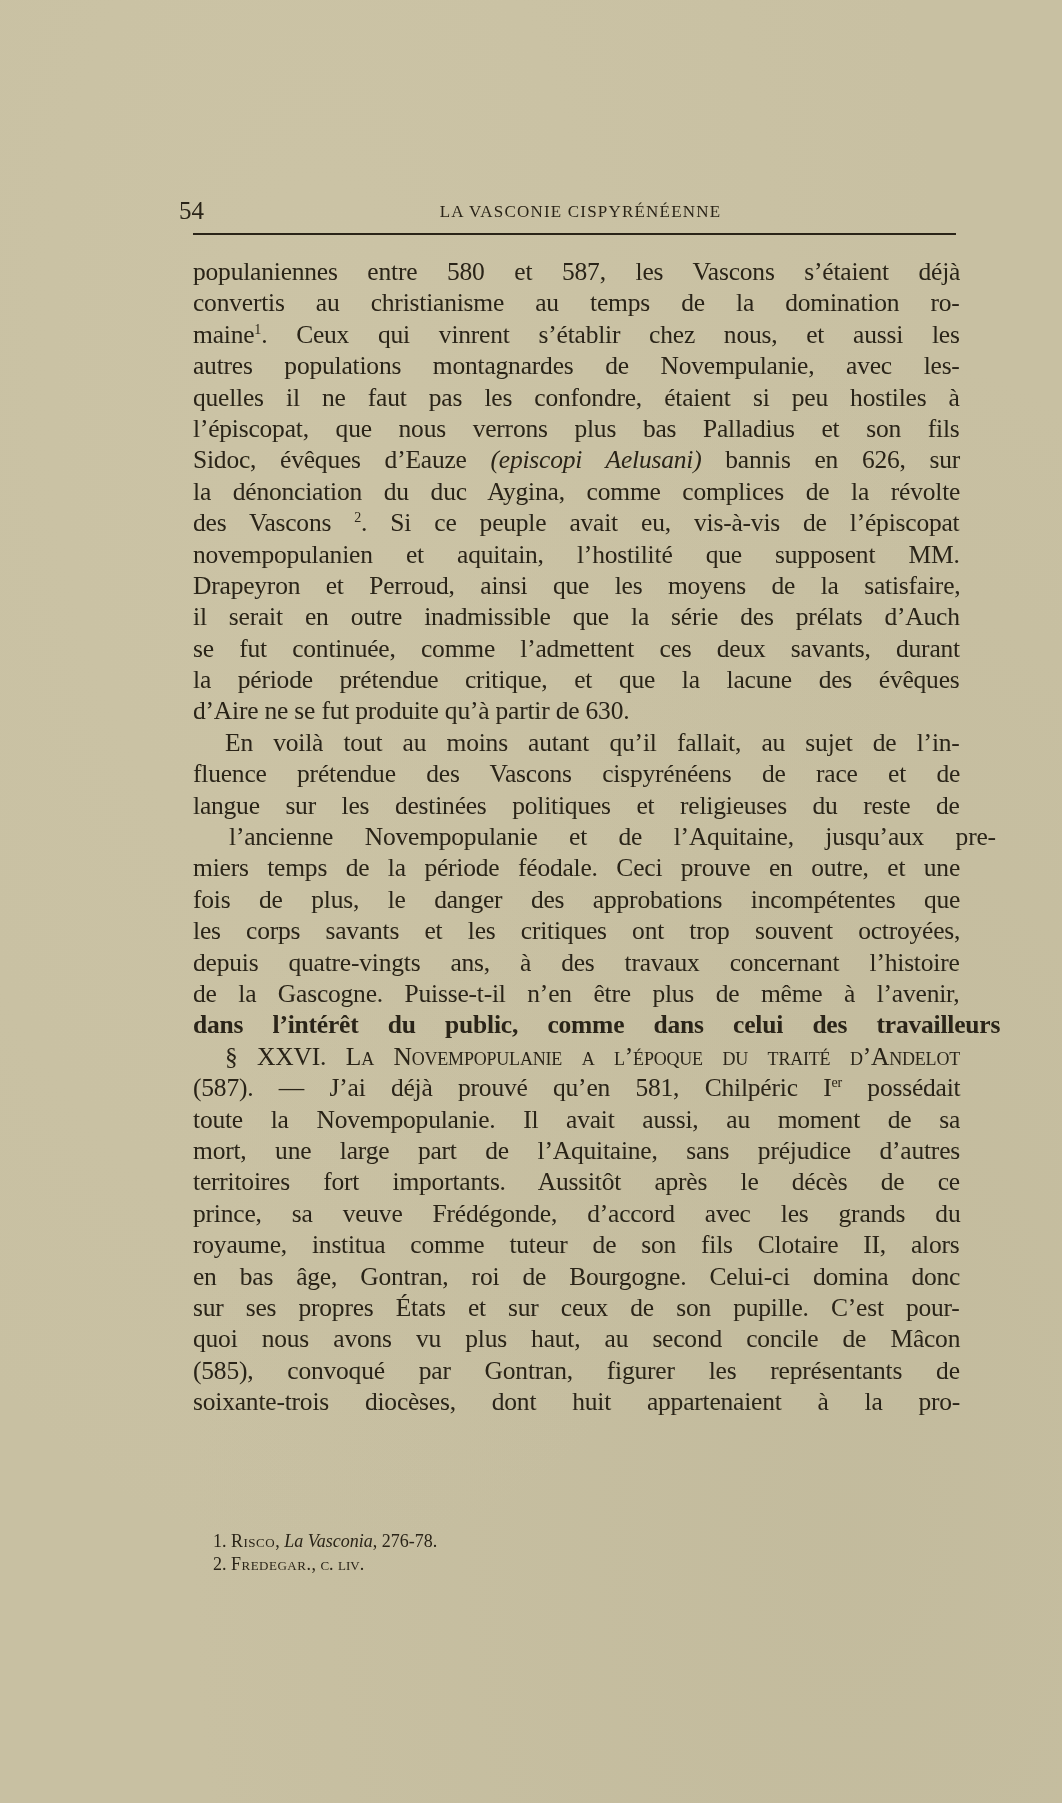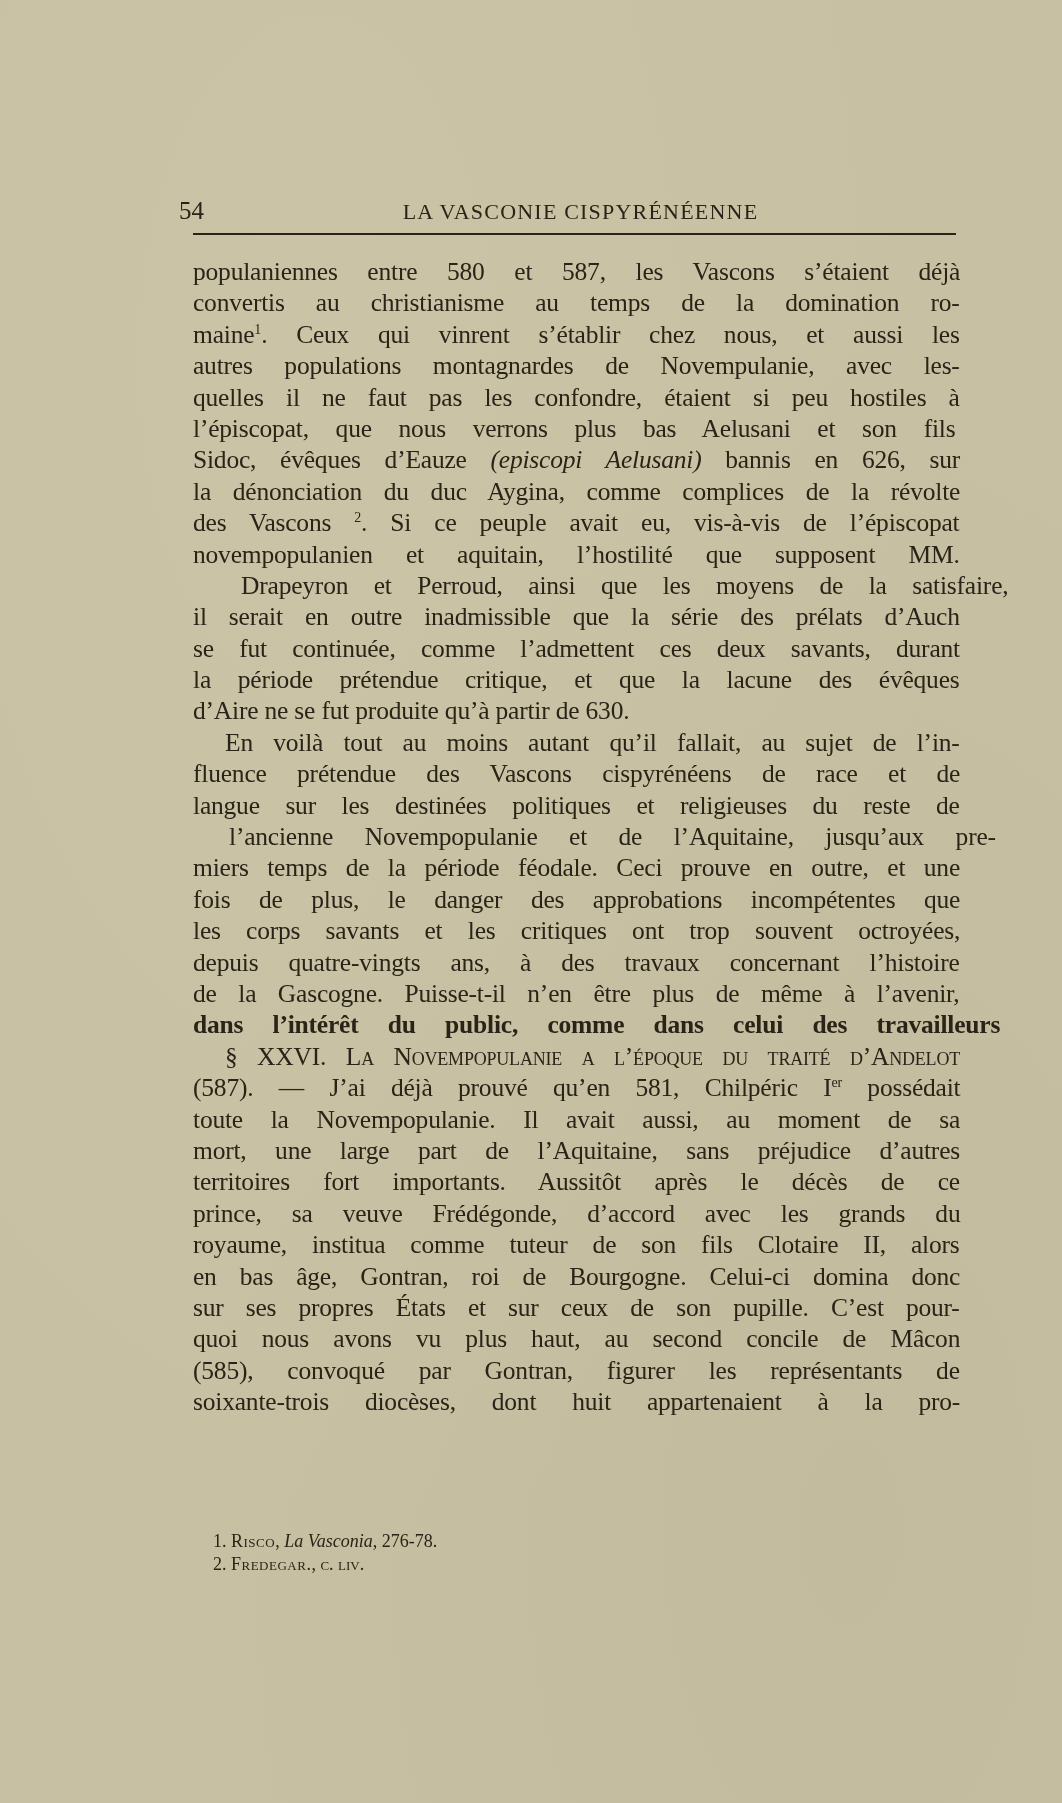--- a/index.html
+++ b/index.html
@@ -38,21 +38,21 @@
     font-size: 25px;
     line-height: 30px;
   }
   .running-title {
     position: absolute;
     left: 0;
     right: 0;
     top: 4px;
     text-align: center;
     font-family: "Liberation Serif", serif;
-    font-size: 22px;
+    font-size: 17px;
     letter-spacing: 1.2px;
     line-height: 24px;
     padding-left: 40px;
   }
   .head-rule {
     position: absolute;
     left: 193px;
     top: 233px;
     width: 763px;
     height: 2px;
@@ -123,26 +123,26 @@
     <span class="running-title">LA VASCONIE CISPYRÉNÉENNE</span>
   </div>
   <div class="head-rule"></div>
 
   <div class="body-text" id="body-text">
       <div class="line"><span style="display: inline-block; white-space: nowrap; word-spacing: 23.5px;"><span>populaniennes entre 580 et 587, les Vascons s’étaient déjà</span></span></div>
       <div class="line"><span style="display: inline-block; white-space: nowrap; word-spacing: 25px;"><span>convertis au christianisme au temps de la domination ro-</span></span></div>
       <div class="line"><span style="display: inline-block; white-space: nowrap; word-spacing: 22.6667px;"><span>maine</span><sup>1</sup><span>. Ceux qui vinrent s’établir chez nous, et aussi les</span></span></div>
       <div class="line"><span style="display: inline-block; white-space: nowrap; word-spacing: 25.5px;"><span>autres populations montagnardes de Novempulanie, avec les-</span></span></div>
       <div class="line"><span style="display: inline-block; white-space: nowrap; word-spacing: 16px;"><span>quelles il ne faut pas les confondre, étaient si peu hostiles à</span></span></div>
-      <div class="line"><span style="display: inline-block; white-space: nowrap; word-spacing: 20.5556px;"><span>l’épiscopat, que nous verrons plus bas Aelusani et son fils</span></span></div>
+      <div class="line"><span style="display: inline-block; white-space: nowrap; word-spacing: 20.5556px;"><span>l’épiscopat, que nous verrons plus bas Palladius et son fils</span></span></div>
       <div class="line"><span style="display: inline-block; white-space: nowrap; word-spacing: 17.625px;"><span>Sidoc, évêques d’Eauze </span><span class="it">(episcopi Aelusani)</span><span> bannis en 626, sur</span></span></div>
       <div class="line"><span style="display: inline-block; white-space: nowrap; word-spacing: 15.5556px;"><span>la dénonciation du duc Aygina, comme complices de la révolte</span></span></div>
       <div class="line"><span style="display: inline-block; white-space: nowrap; word-spacing: 16.9px;"><span>des Vascons </span><sup>2</sup><span>. Si ce peuple avait eu, vis-à-vis de l’épiscopat</span></span></div>
       <div class="line"><span style="display: inline-block; white-space: nowrap; word-spacing: 27px;"><span>novempopulanien et aquitain, l’hostilité que supposent MM.</span></span></div>
-      <div class="line"><span style="display: inline-block; white-space: nowrap; word-spacing: 19.3333px; margin-left: 48px;"><span>Drapeyron et Perroud, ainsi que les moyens de la satisfaire,</span></span></div>
+      <div class="line"><span style="display: inline-block; white-space: nowrap; word-spacing: 19.3333px;"><span>Drapeyron et Perroud, ainsi que les moyens de la satisfaire,</span></span></div>
       <div class="line"><span style="display: inline-block; white-space: nowrap; word-spacing: 15.9px;"><span>il serait en outre inadmissible que la série des prélats d’Auch</span></span></div>
       <div class="line"><span style="display: inline-block; white-space: nowrap; word-spacing: 19.125px;"><span>se fut continuée, comme l’admettent ces deux savants, durant</span></span></div>
       <div class="line"><span style="display: inline-block; white-space: nowrap; word-spacing: 20.5556px;"><span>la période prétendue critique, et que la lacune des évêques</span></span></div>
       <div class="line last"><span>d’Aire ne se fut produite qu’à partir de 630.</span></div>
       <div class="line indent"><span style="display: inline-block; white-space: nowrap; word-spacing: 14.0909px;"><span>En voilà tout au moins autant qu’il fallait, au sujet de l’in-</span></span></div>
       <div class="line"><span style="display: inline-block; white-space: nowrap; word-spacing: 24.25px;"><span>fluence prétendue des Vascons cispyrénéens de race et de</span></span></div>
       <div class="line"><span style="display: inline-block; white-space: nowrap; word-spacing: 19.4444px;"><span>langue sur les destinées politiques et religieuses du reste de</span></span></div>
       <div class="line"><span style="display: inline-block; white-space: nowrap; word-spacing: 25.3333px; margin-left: 36px;"><span>l’ancienne Novempopulanie et de l’Aquitaine, jusqu’aux pre-</span></span></div>
       <div class="line"><span style="display: inline-block; white-space: nowrap; word-spacing: 12.3636px;"><span>miers temps de la période féodale. Ceci prouve en outre, et une</span></span></div>
       <div class="line"><span style="display: inline-block; white-space: nowrap; word-spacing: 22.375px;"><span>fois de plus, le danger des approbations incompétentes que</span></span></div>

